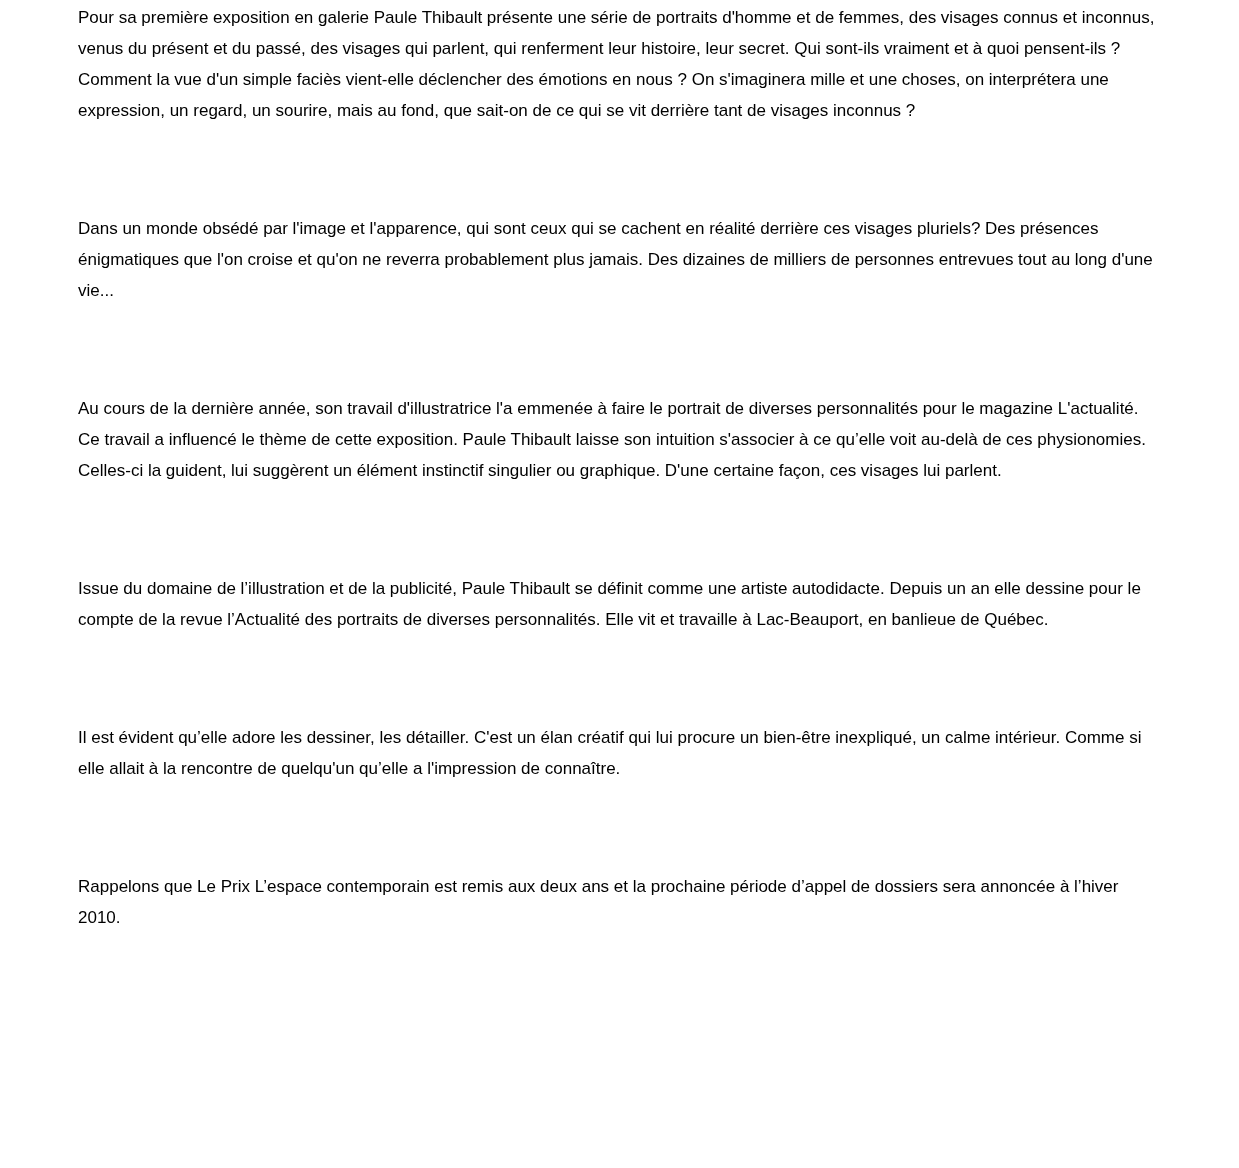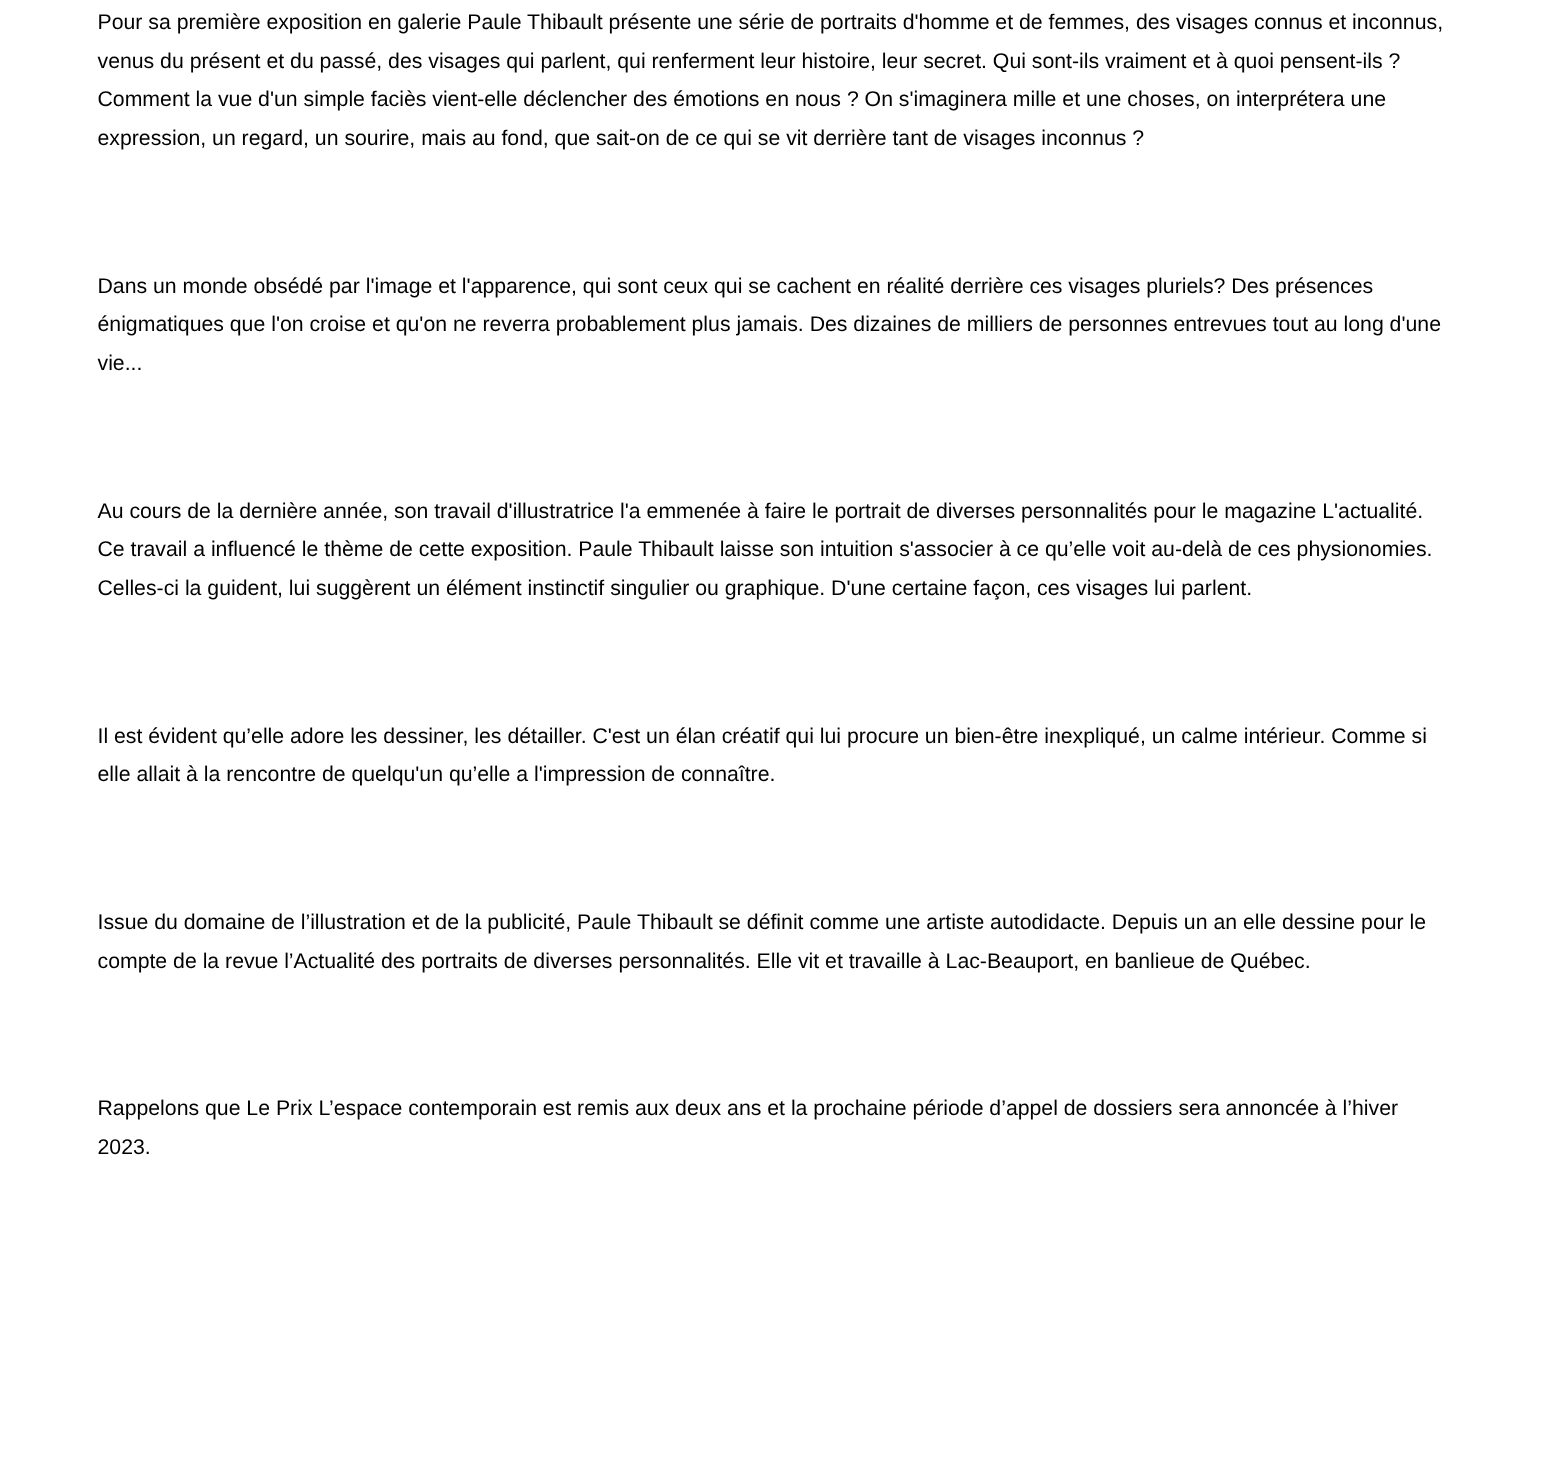--- a/index.html
+++ b/index.html
@@ -34,17 +34,17 @@
   }
 </style>
 </head>
 <body>
 
 <div class="page">
   <div class="article">
     <p>Pour sa première exposition en galerie Paule Thibault présente une série de portraits d'homme et de femmes, des visages connus et inconnus, venus du présent et du passé, des visages qui parlent, qui renferment leur histoire, leur secret. Qui sont-ils vraiment et à quoi pensent-ils ? Comment la vue d'un simple faciès vient-elle déclencher des émotions en nous ? On s'imaginera mille et une choses, on interprétera une expression, un regard, un sourire, mais au fond, que sait-on de ce qui se vit derrière tant de visages inconnus ?</p>
     <p>Dans un monde obsédé par l'image et l'apparence, qui sont ceux qui se cachent en réalité derrière ces visages pluriels? Des présences énigmatiques que l'on croise et qu'on ne reverra probablement plus jamais. Des dizaines de milliers de personnes entrevues tout au long d'une vie...</p>
     <p>Au cours de la dernière année, son travail d'illustratrice l'a emmenée à faire le portrait de diverses personnalités pour le magazine L'actualité. Ce travail a influencé le thème de cette exposition. Paule Thibault laisse son intuition s'associer à ce qu’elle voit au-delà de ces physionomies. Celles-ci la guident, lui suggèrent un élément instinctif singulier ou graphique. D'une certaine façon, ces visages lui parlent.</p>
+    <p>Issue du domaine de l’illustration et de la publicité, Paule Thibault se définit comme une artiste autodidacte. Depuis un an elle dessine pour le compte de la revue l’Actualité des portraits de diverses personnalités. Elle vit et travaille à Lac-Beauport, en banlieue de Québec.</p>
     <p>Il est évident qu’elle adore les dessiner, les détailler. C'est un élan créatif qui lui procure un bien-être inexpliqué, un calme intérieur. Comme si elle allait à la rencontre de quelqu'un qu’elle a l'impression de connaître.</p>
-    <p>Issue du domaine de l’illustration et de la publicité, Paule Thibault se définit comme une artiste autodidacte. Depuis un an elle dessine pour le compte de la revue l’Actualité des portraits de diverses personnalités. Elle vit et travaille à Lac-Beauport, en banlieue de Québec.</p>
-    <p>Rappelons que Le Prix L’espace contemporain est remis aux deux ans et la prochaine période d’appel de dossiers sera annoncée à l’hiver 2023.</p>
+    <p>Rappelons que Le Prix L’espace contemporain est remis aux deux ans et la prochaine période d’appel de dossiers sera annoncée à l’hiver 2010.</p>
   </div>
 </div>
 
 </body></html>

